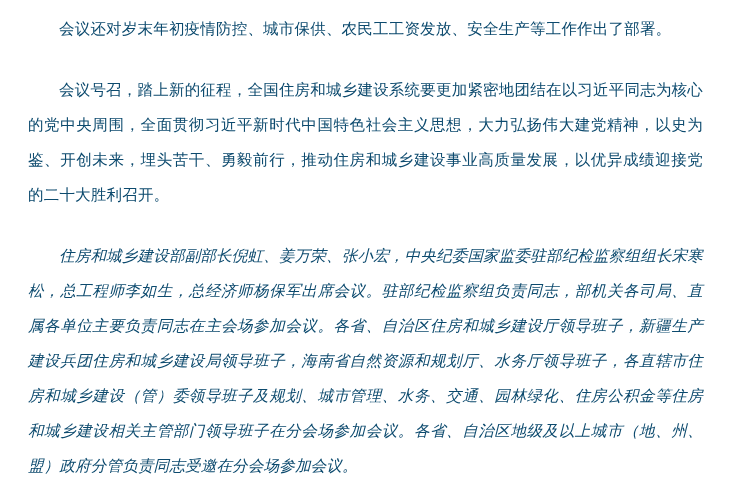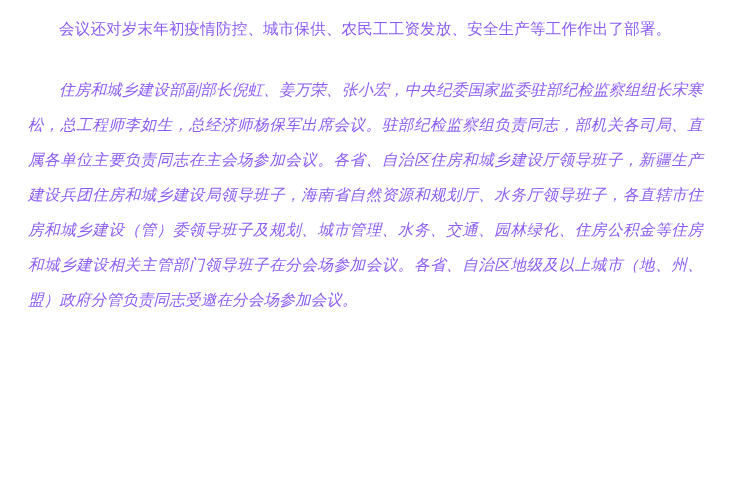--- a/index.html
+++ b/index.html
@@ -21,31 +21,32 @@
     padding: 12px 28px 0 28px;
     background: #ffffff;
   }
   .para {
     font-size: 15.5px;
     line-height: 35px;
     text-align: justify;
     text-justify: inter-ideograph;
     text-indent: 2em;
     margin: 0 0 20px 0;
-    color: #8b5cf6;
+    color: #0c4a6e;
     letter-spacing: 0.2px;
     word-break: break-all;
   }
   .para:last-child {
     margin-bottom: 0;
     font-style: italic;
   }
   .p-gap-large {
     margin-bottom: 26px;
   }
 </style>
 </head>
 <body>
 
 <div class="doc">
   <p class="para p-gap-large">会议还对岁末年初疫情防控、城市保供、农民工工资发放、安全生产等工作作出了部署。</p>
+  <p class="para p-gap-large">会议号召，踏上新的征程，全国住房和城乡建设系统要更加紧密地团结在以习近平同志为核心的党中央周围，全面贯彻习近平新时代中国特色社会主义思想，大力弘扬伟大建党精神，以史为鉴、开创未来，埋头苦干、勇毅前行，推动住房和城乡建设事业高质量发展，以优异成绩迎接党的二十大胜利召开。</p>
   <p class="para">住房和城乡建设部副部长倪虹、姜万荣、张小宏，中央纪委国家监委驻部纪检监察组组长宋寒松，总工程师李如生，总经济师杨保军出席会议。驻部纪检监察组负责同志，部机关各司局、直属各单位主要负责同志在主会场参加会议。各省、自治区住房和城乡建设厅领导班子，新疆生产建设兵团住房和城乡建设局领导班子，海南省自然资源和规划厅、水务厅领导班子，各直辖市住房和城乡建设（管）委领导班子及规划、城市管理、水务、交通、园林绿化、住房公积金等住房和城乡建设相关主管部门领导班子在分会场参加会议。各省、自治区地级及以上城市（地、州、盟）政府分管负责同志受邀在分会场参加会议。</p>
 </div>
 
 </body></html>

